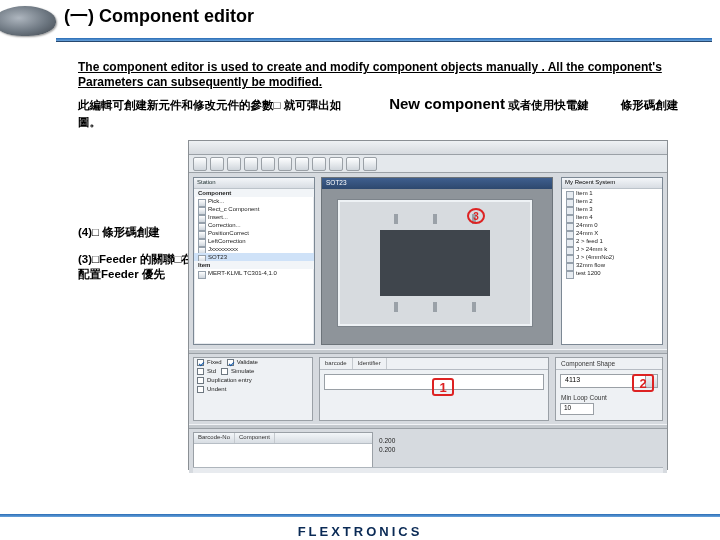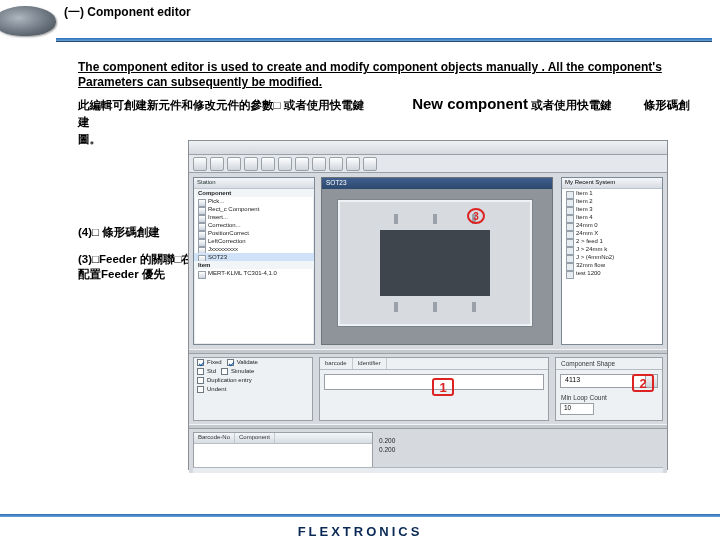--- a/index.html
+++ b/index.html
@@ -1,20 +1,20 @@
 <!DOCTYPE html>
 <html><head>
 <meta charset="utf-8">
 <style>
   * { box-sizing: border-box; margin: 0; padding: 0; }
   html, body { width: 720px; height: 540px; font-family: Arial, sans-serif; background: #fff; overflow: hidden; }
   .slide { position: relative; width: 720px; height: 540px; }
   .header { position: relative; height: 48px; }
   .hdr-car { position: absolute; left: -6px; top: 6px; width: 62px; height: 30px; background: radial-gradient(ellipse at 40% 40%, #aeb6bf 0%, #6c7680 55%, #3d434a 100%); border-radius: 50% 50% 45% 45%; box-shadow: 1px 1px 2px rgba(0,0,0,.4); }
-  .hdr-title { position: absolute; left: 64px; top: 4px; font-size: 12px; font-weight: bold; color: #000; }
+  .hdr-title { position: absolute; left: 64px; top: 4px; font-size: 18px; font-weight: bold; color: #000; }
   .hdr-rule { position: absolute; left: 56px; top: 38px; right: 8px; height: 4px; background: linear-gradient(#2a6cb5,#6aa4dc); border-bottom: 1px solid #27486f; }
   .body { position: absolute; left: 78px; top: 60px; right: 24px; }
   .para1 { font-size: 12px; font-weight: bold; color: #000; line-height: 1.28; text-decoration: underline; }
   .para2 { margin-top: 2px; font-size: 11.5px; font-weight: bold; color: #000; line-height: 1.45; }
   .para2 .big { font-size: 15px; font-weight: bold; padding-left: 48px; }
   .para2 .gap { display: inline-block; width: 32px; }
   .notes { position: absolute; left: 78px; top: 225px; width: 140px; }
   .notes div { font-size: 11.5px; font-weight: bold; color: #000; margin-bottom: 12px; line-height: 1.3; }
   .shot { position: absolute; left: 188px; top: 140px; width: 480px; height: 330px; background: #cfd3d6; border: 1px solid #8a8f94; }
   
@@ -91,21 +91,21 @@
 
   <div class="header">
     <div class="hdr-car"></div>
     <div class="hdr-title">(一) Component editor</div>
     <div class="hdr-rule"></div>
   </div>
 
   <div class="body">
     <div class="para1">The component editor is used to create and modify component objects manually . All the component's Parameters can subsequently be modified.</div>
     <div class="para2">
-      <span>此編輯可創建新元件和修改元件的參數□ 或者使用快電鍵</span><span class="big">New component</span><span> 或者使用快電鍵</span><span class="gap"></span><span>條形碼創建</span><br>
+      <span>此編輯可創建新元件和修改元件的參數□ 就可彈出如</span><span class="big">New component</span><span> 或者使用快電鍵</span><span class="gap"></span><span>條形碼創建</span><br>
       <span>圖。</span>
     </div>
   </div>
 
   <div class="notes">
     <div>(4)□ 條形碼創建</div>
     <div>(3)□Feeder 的關聯□在此處配置Feeder 優先</div>
   </div>
 
   <div class="shot">

